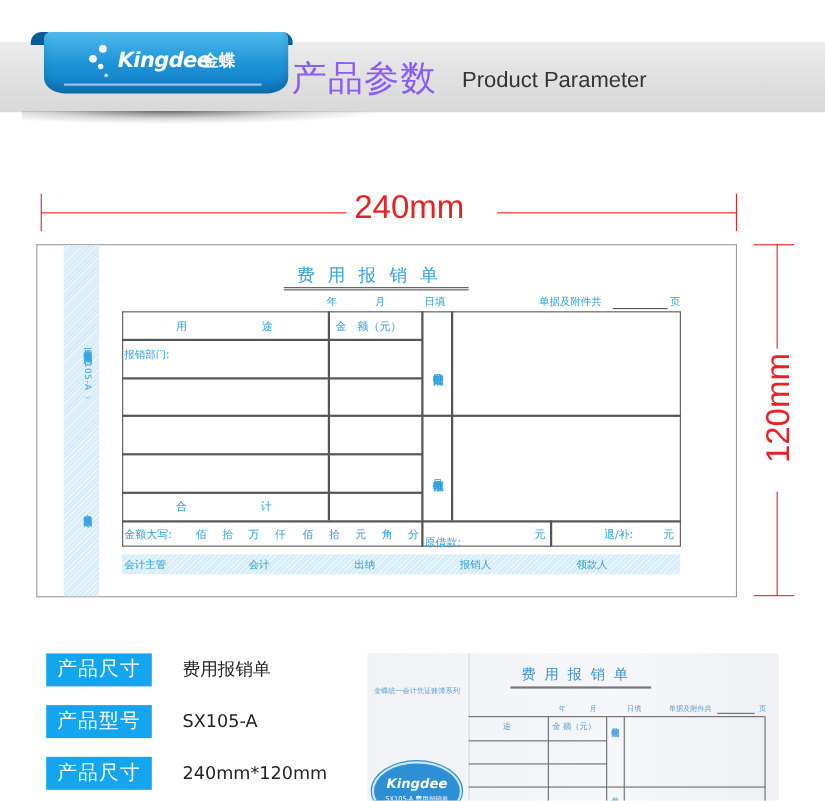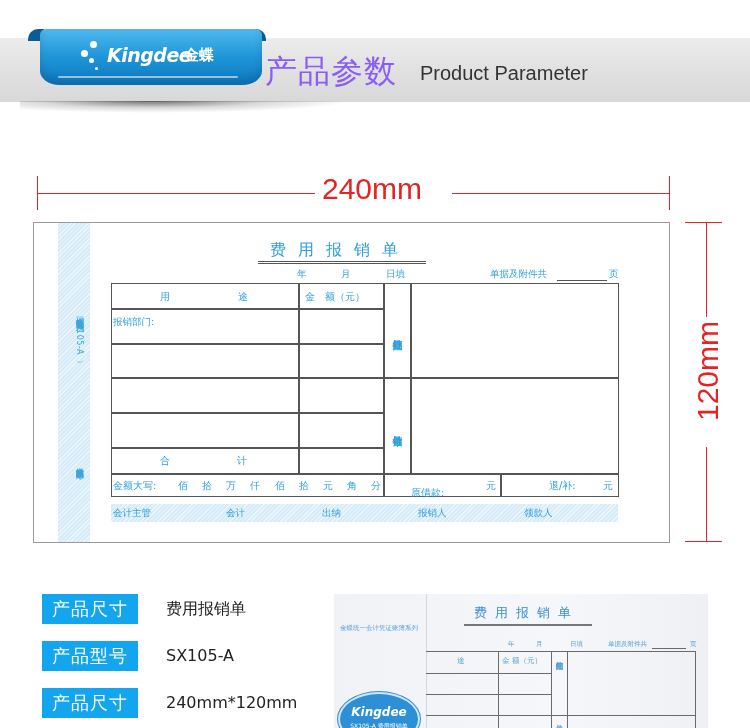--- a/index.html
+++ b/index.html
@@ -199,21 +199,21 @@
 <div class="small blue" style="left:113px;top:479px;font-size:10px;">金额大写:</div>
 <div class="small blue" style="left:178px;top:479px;font-size:10px;">佰</div>
 <div class="small blue" style="left:202px;top:479px;font-size:10px;">拾</div>
 <div class="small blue" style="left:226px;top:479px;font-size:10px;">万</div>
 <div class="small blue" style="left:250px;top:479px;font-size:10px;">仟</div>
 <div class="small blue" style="left:275px;top:479px;font-size:10px;">佰</div>
 <div class="small blue" style="left:299px;top:479px;font-size:10px;">拾</div>
 <div class="small blue" style="left:323px;top:479px;font-size:10px;">元</div>
 <div class="small blue" style="left:347px;top:479px;font-size:10px;">角</div>
 <div class="small blue" style="left:371px;top:479px;font-size:10px;">分</div>
-<div class="small blue" style="left:386px;top:486px;font-size:10px;margin-left:25px;">原借款:</div>
+<div class="small blue" style="left:386px;top:486px;font-size:10px;">原借款:</div>
 <div class="small blue" style="left:486px;top:479px;font-size:10px;">元</div>
 <div class="small blue" style="left:505px;top:479px;font-size:10px;margin-left:44px;">退/补:</div>
 <div class="small blue" style="left:603px;top:479px;font-size:10px;">元</div>
 
 <div class="footer-band hatch"></div>
 <div class="small blue" style="left:113px;top:507px;">会计主管</div>
 <div class="small blue" style="left:226px;top:507px;">会计</div>
 <div class="small blue" style="left:322px;top:507px;">出纳</div>
 <div class="small blue" style="left:418px;top:507px;">报销人</div>
 <div class="small blue" style="left:524px;top:507px;">领款人</div>

